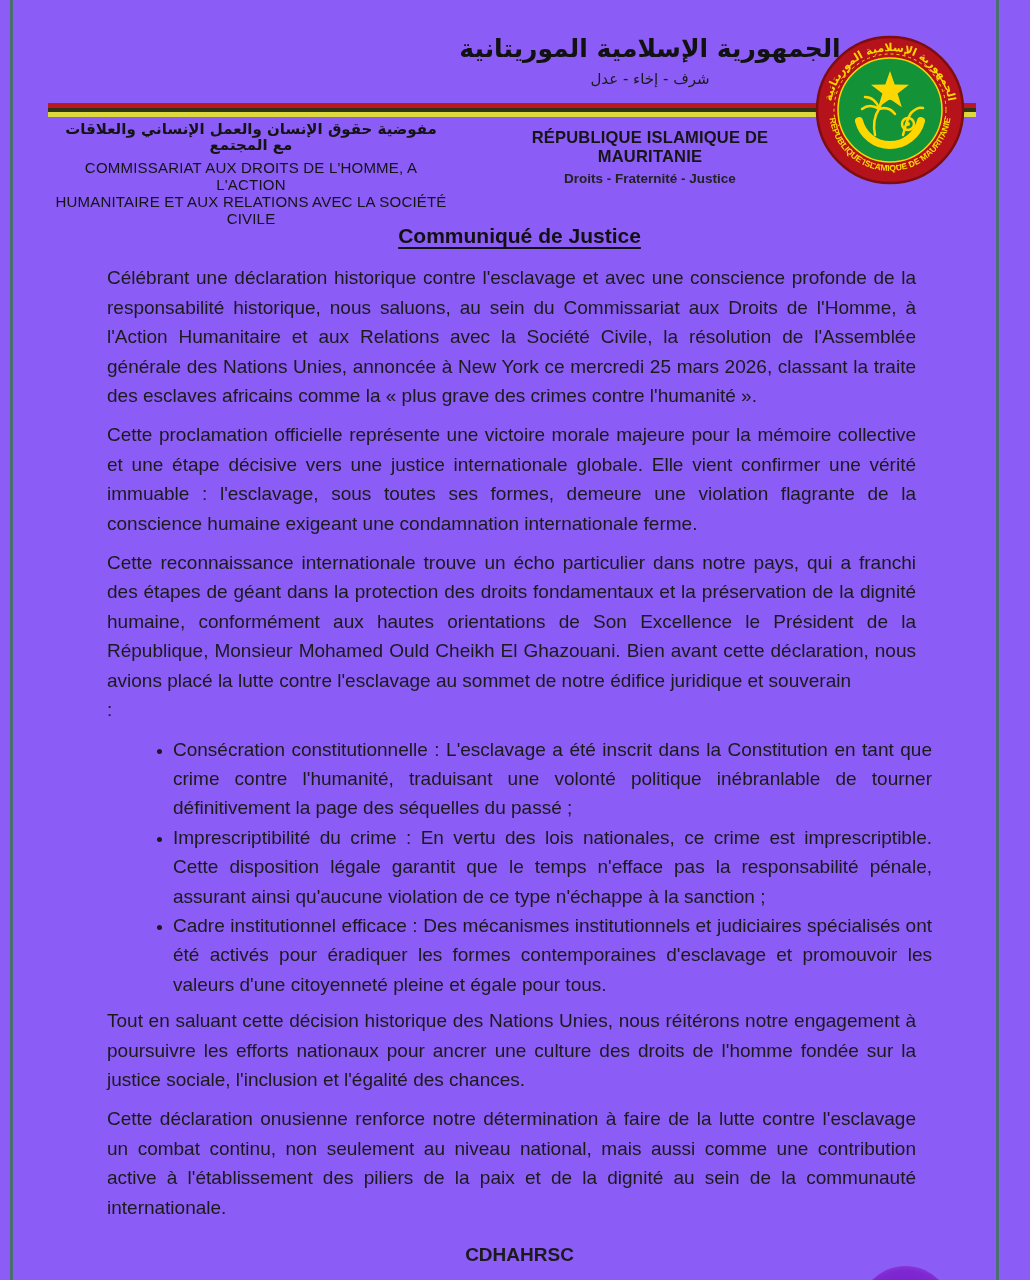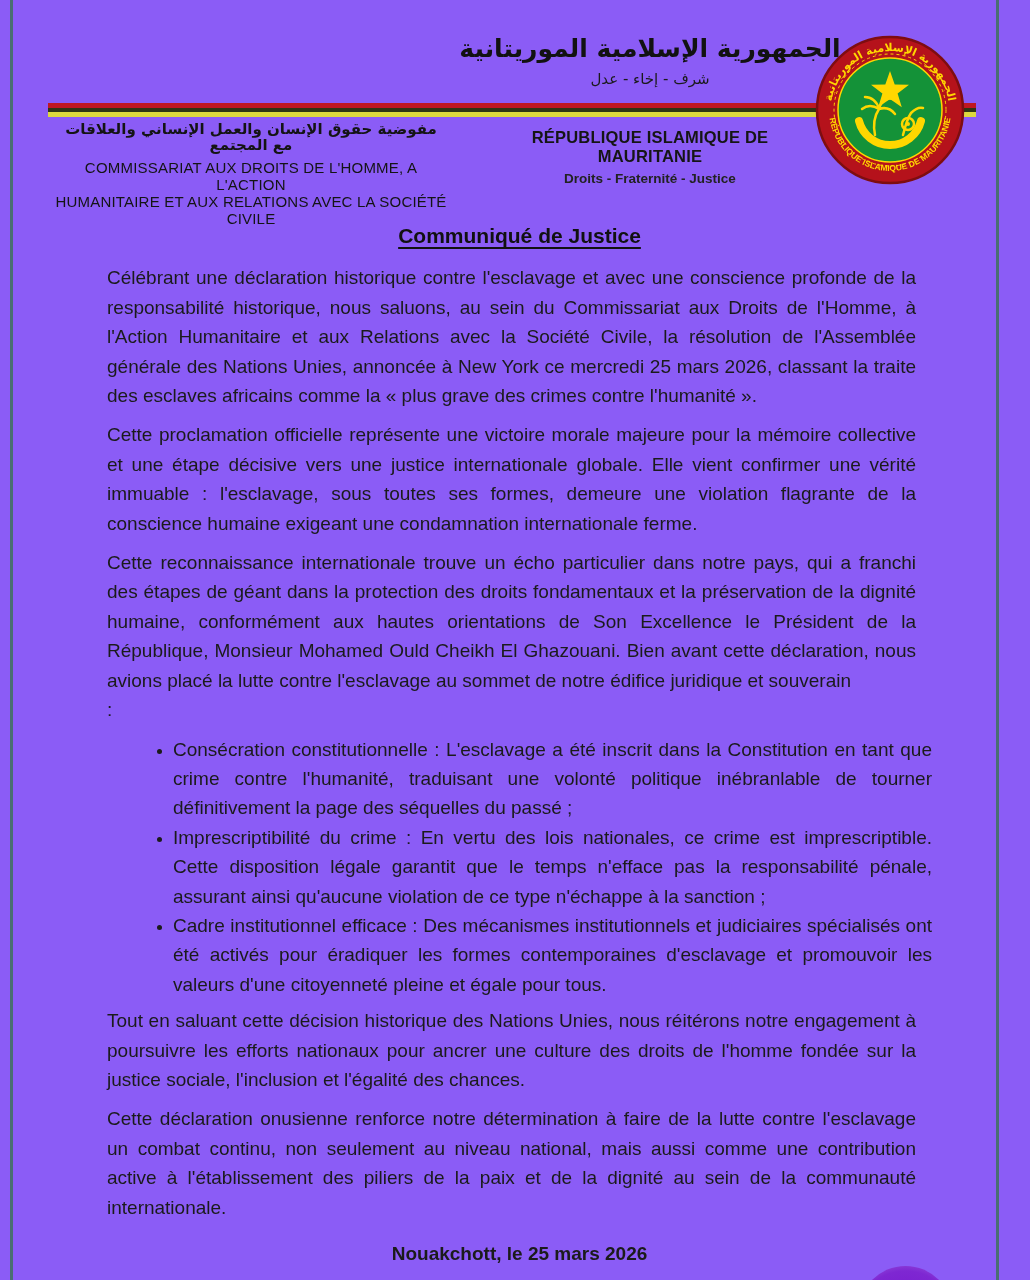--- a/index.html
+++ b/index.html
@@ -116,19 +116,18 @@
 
     <ul class="points">
       <li><span>Consécration constitutionnelle : L'esclavage a été inscrit dans la Constitution en tant que crime contre l'humanité, traduisant une volonté politique inébranlable de tourner définitivement la page des séquelles du passé ;</span></li>
       <li><span>Imprescriptibilité du crime : En vertu des lois nationales, ce crime est imprescriptible. Cette disposition légale garantit que le temps n'efface pas la responsabilité pénale, assurant ainsi qu'aucune violation de ce type n'échappe à la sanction ;</span></li>
       <li><span>Cadre institutionnel efficace : Des mécanismes institutionnels et judiciaires spécialisés ont été activés pour éradiquer les formes contemporaines d'esclavage et promouvoir les valeurs d'une citoyenneté pleine et égale pour tous.</span></li>
     </ul>
 
     <p class="para">Tout en saluant cette décision historique des Nations Unies, nous réitérons notre engagement à poursuivre les efforts nationaux pour ancrer une culture des droits de l'homme fondée sur la justice sociale, l'inclusion et l'égalité des chances.</p>
     <p class="para">Cette déclaration onusienne renforce notre détermination à faire de la lutte contre l'esclavage un combat continu, non seulement au niveau national, mais aussi comme une contribution active à l'établissement des piliers de la paix et de la dignité au sein de la communauté internationale.</p>
 
-    <div class="dateline">Nouakchott, le 25 mars 2026</div>
     <div class="signature">CDHAHRSC</div>
   </div>
 
   <div class="purple-badge"></div>
 
 </div>
 
 </body></html>

